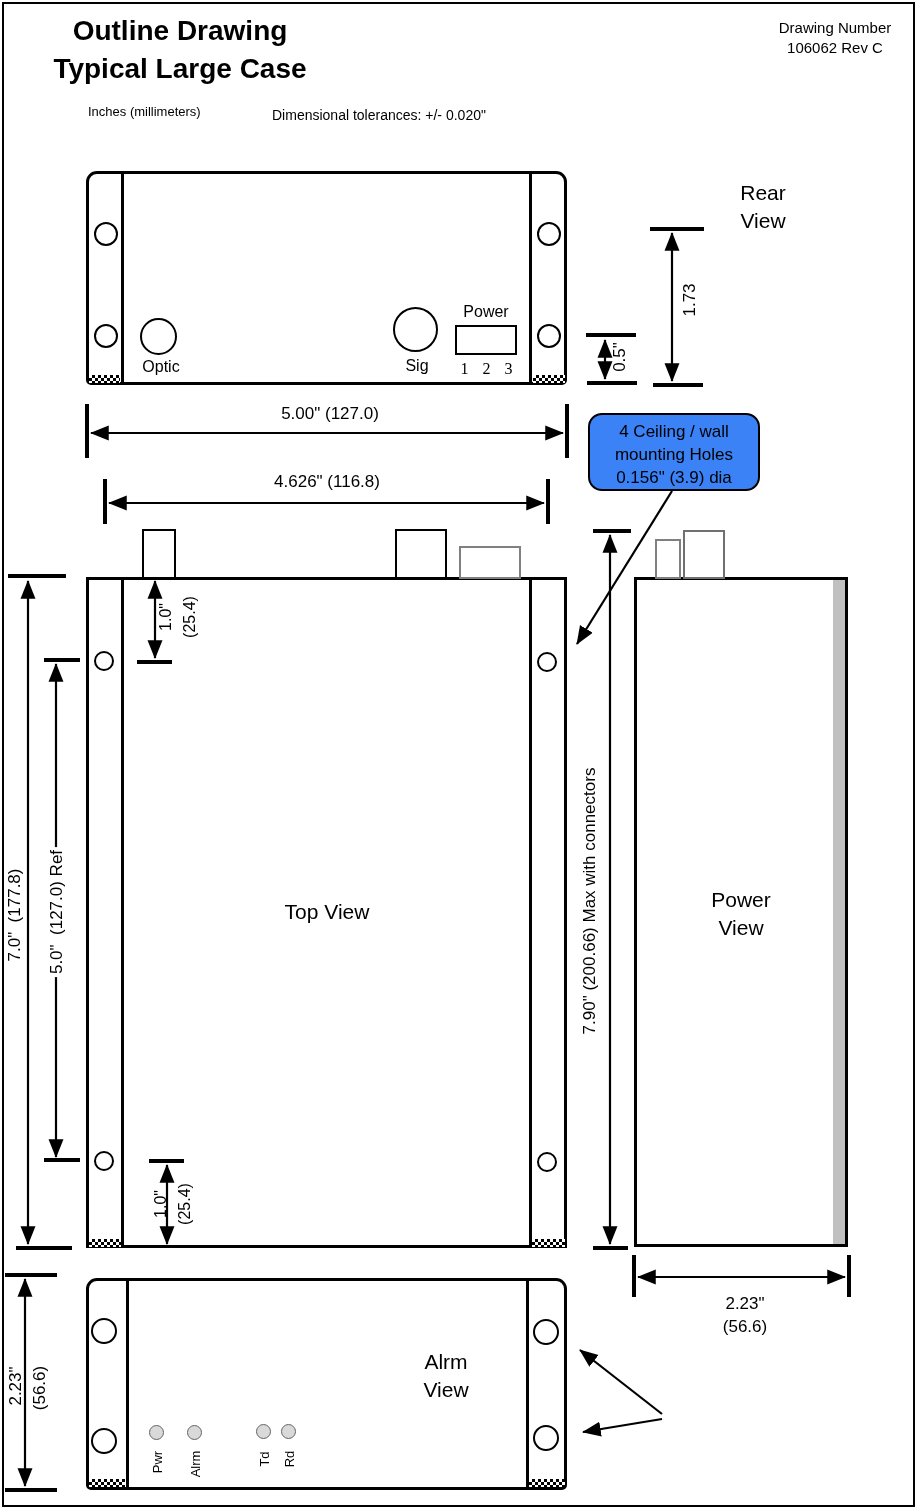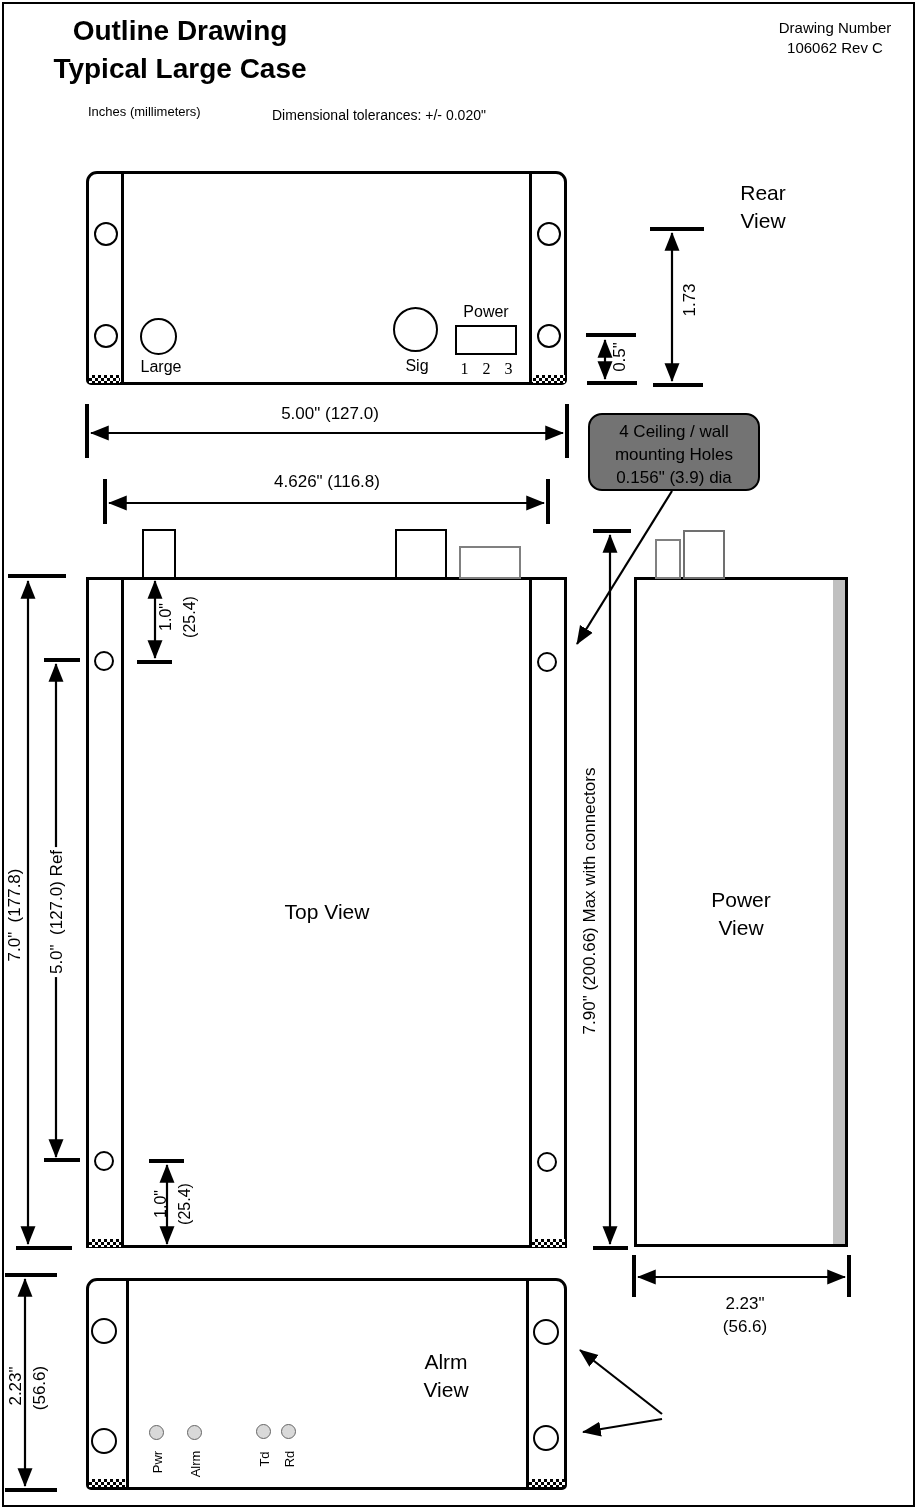--- a/index.html
+++ b/index.html
@@ -21,21 +21,21 @@
   .rot{transform:translate(-50%,-50%) rotate(-90deg);white-space:pre;}
   .t-title{font-size:28px;font-weight:bold;line-height:38px;text-align:center;}
   .t-dwg{font-size:15px;line-height:20px;text-align:center;}
   .t-units{font-size:13px;}
   .t-tol{font-size:14px;}
   .t-view{font-size:21px;line-height:28px;text-align:center;}
   .t-dim{font-size:17px;}
   .t-dim-sm{font-size:16px;}
   .t-part{font-size:16px;}
   .t-led{font-size:13px;}
-  .callout{border:2.5px solid #000;border-radius:14px;background:#737373;box-sizing:border-box;
+  .callout{border:2.5px solid #000;border-radius:14px;background:#3b82f6;box-sizing:border-box;
            text-align:center;font-size:17px;line-height:23px;padding-top:5px;}
   .callout .sm{font-size:15px;}
   .pins{letter-spacing:5px;font-family:Liberation Serif, serif;}
   .bgw{background:#fff;padding:0 3px;}
   svg.overlay{position:absolute;left:0;top:0;pointer-events:none;}
   .dim{stroke:#000;stroke-width:2.2;fill:none;marker-start:url(#ah);marker-end:url(#ah);}
   .leader{stroke:#000;stroke-width:2.2;fill:none;marker-end:url(#ah);}
   .tick{stroke:#000;stroke-width:4;fill:none;}
 </style>
 </head>
@@ -126,21 +126,21 @@
     <path class="dim" d="M167,1165 V1244"></path>
     <path class="dim" d="M610,535 V1244"></path>
     <path class="dim" d="M638,1277 H845"></path>
     <path class="dim" d="M25,1279 V1486"></path>
 
     <path class="leader" d="M672,491 L577,644"></path>
     <path class="leader" d="M662,1414 L580,1350"></path>
     <path class="leader" d="M662,1419 L583,1432"></path>
   </svg>
 
-  <div class="abs ctr t-part" style="left:161px;top:367px;">Large</div>
+  <div class="abs ctr t-part" style="left:161px;top:367px;">Optic</div>
   <div class="abs ctr t-part" style="left:417px;top:366px;">Sig</div>
   <div class="abs ctr t-part" style="left:486px;top:312px;">Power</div>
   <div class="abs ctr t-part pins" style="left:489px;top:369px;">1 2 3</div>
   <div class="abs t-view" style="left:763px;top:179px;transform:translateX(-50%);">
     <div>Rear</div>
     <div>View</div>
   </div>
   <div class="abs rot t-dim" style="left:690px;top:300px;">1.73</div>
   <div class="abs rot t-dim" style="left:620px;top:357px;">0.5"</div>
 

